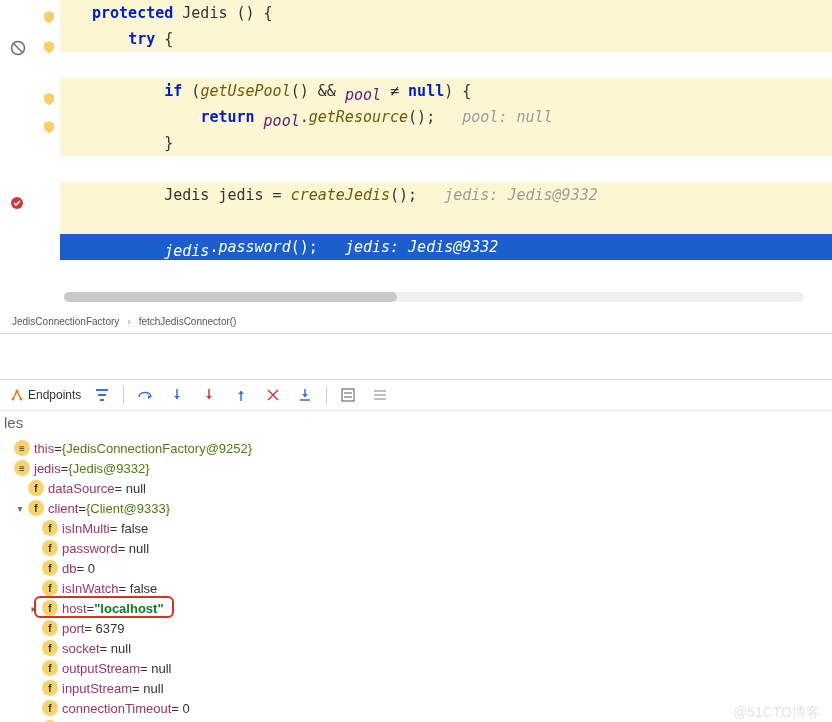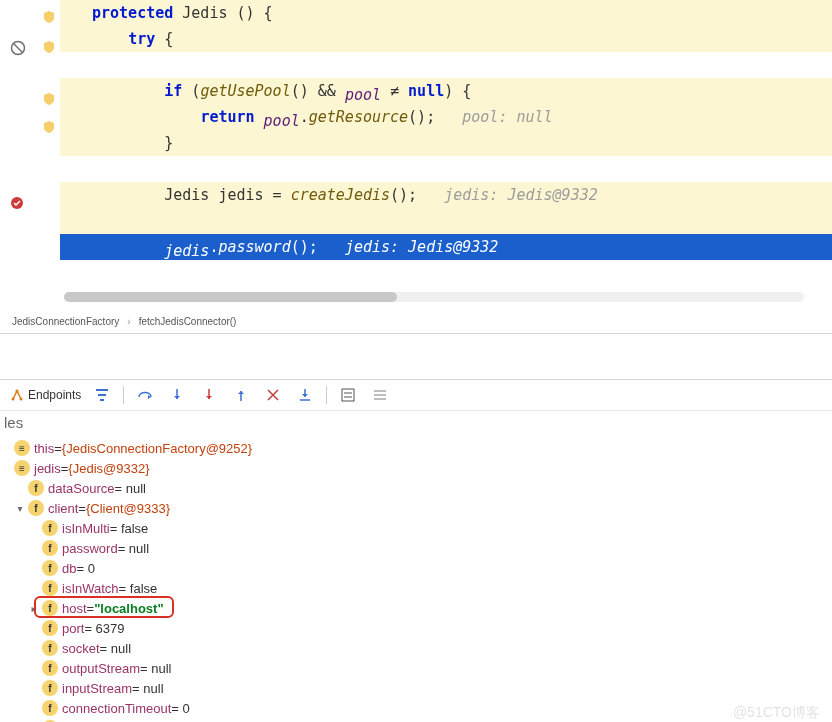--- a/index.html
+++ b/index.html
@@ -31,21 +31,21 @@
   .tbtn { width:22px; height:22px; display:flex; align-items:center; justify-content:center; cursor:pointer; border-radius:3px; }
   .subhdr { font-size: 15px; color:#666; padding: 3px 4px; font-family: -apple-system,sans-serif; }
   .vars { font-family: -apple-system, sans-serif; font-size: 13px; padding: 4px 0 0 0; }
   .vrow { display: flex; align-items: center; height: 20px; position:relative; }
   .tog { width: 16px; display:inline-flex; align-items:center; justify-content:center; color:#6e6e6e; font-size:10px; }
   .ic { width: 16px; height:16px; display:inline-flex; align-items:center; justify-content:center; border-radius:50%; font-size:10px; font-weight:700; font-family:sans-serif; margin-right:4px; }
   .ic-o { background:#f5d36f; color:#333; }
   .ic-f { background:#f5d36f; color:#333; }
   .vname { color:#9a3467; }
   .vval  { color:#333; }
-  .vgray { color:#c2410c; }
+  .vgray { color:#4d7c0f; }
   .vstr  { color:#0a7f20; font-weight:600; }
   .hlbox { border: 2px solid #d93025; border-radius: 6px; position:absolute; left:34px; top:-2px; width:140px; height:22px; pointer-events:none; }
   .indents { display:inline-block; }
   .watermark { position:absolute; right:12px; bottom:0; font-family:-apple-system,sans-serif; font-size:14px; color:rgba(0,0,0,0.12); }
 </style>
 </head>
 <body>
 
 <div class="editor-wrap">
   <div class="gutter-area">

